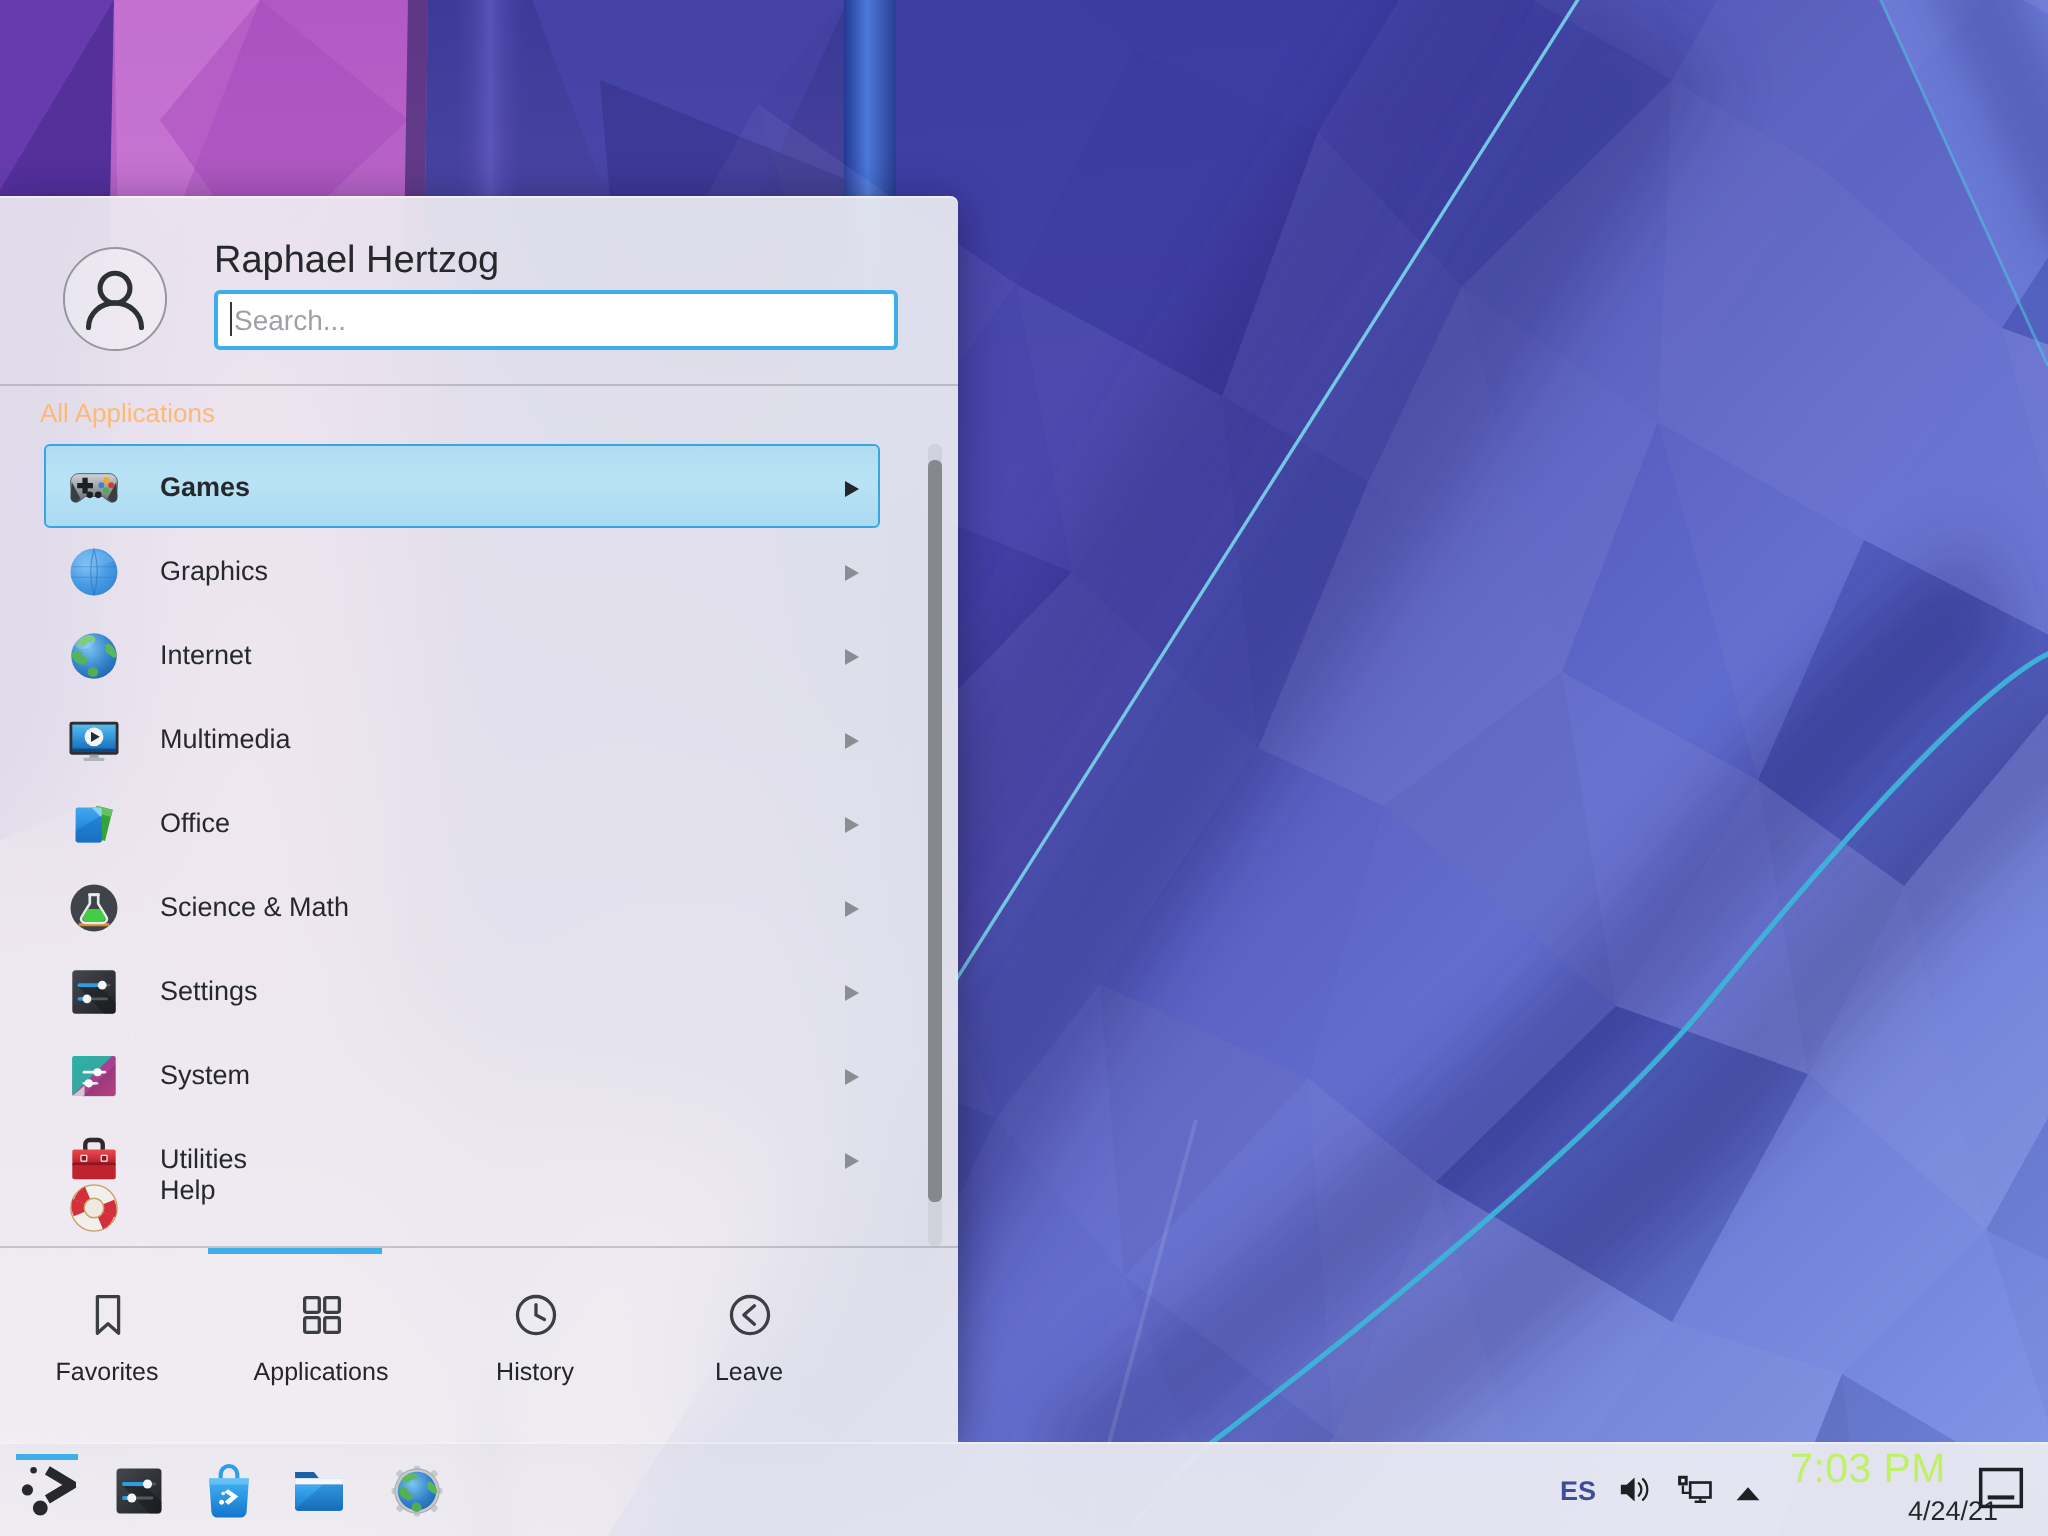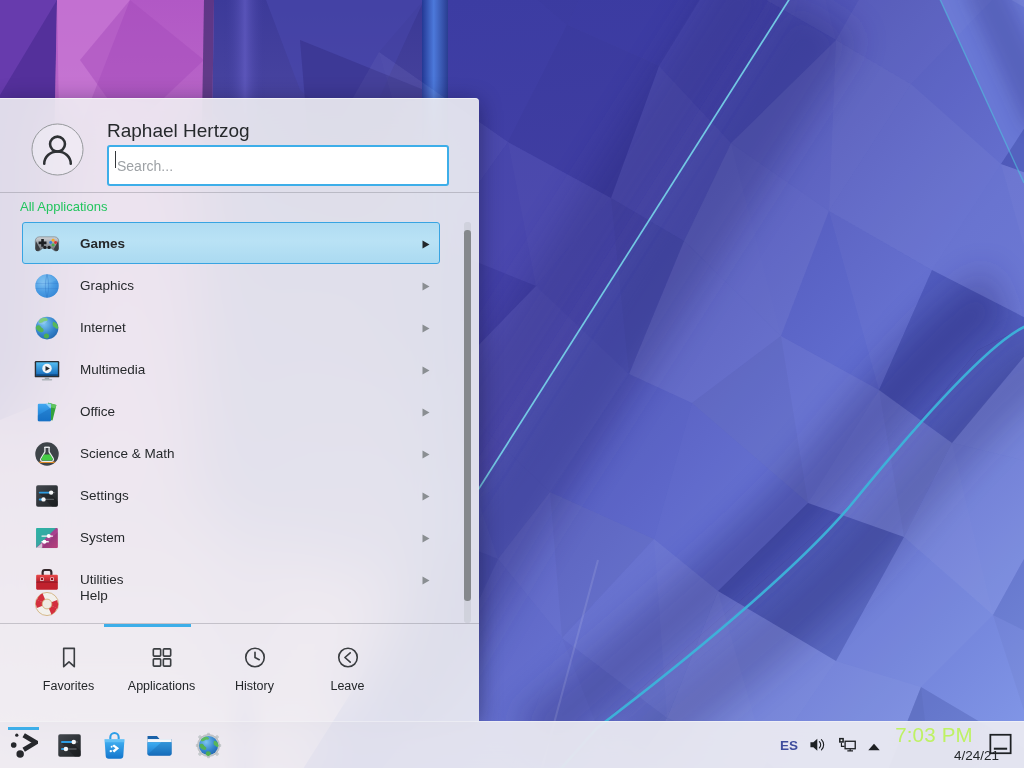--- a/index.html
+++ b/index.html
@@ -13,45 +13,45 @@
     background:rgba(242,242,245,0.88);
     backdrop-filter:blur(32px) saturate(0.9);
     -webkit-backdrop-filter:blur(32px) saturate(0.9);
     border-radius:0 4px 0 0;
     box-shadow:0 4px 22px rgba(10,10,40,0.45), inset 0 1px 0 rgba(255,255,255,0.55);
     padding-left:24px;
   }
   #lheader { position:absolute; left:0; top:0; width:100%; height:94px; }
   #avatar { position:absolute; left:31px; top:25px; width:53px; height:53px; }
   #user-name { position:absolute; left:107px; top:22px; font-size:19px; color:#26292c; }
-  #search { position:absolute; left:107px; top:47px; width:342px; height:41px;
+  #search { position:absolute; left:107px; top:47px; width:342px; height:30px;
     border:2px solid #3daee9; border-radius:3px; background:#ffffff;
     font-family:inherit; font-size:14px; color:#232629; padding:0 8px; outline:none;
     caret-color:#232629; }
   #search::placeholder { color:#9da1a5; opacity:1; }
   #caret-blink { position:absolute; left:115px; top:53px; width:1px; height:17px; background:#33373a; }
   .hsep { position:absolute; left:0; width:479px; height:1px; background:rgba(120,120,128,0.35); }
   #sep1 { top:94px; }
   #sep2 { top:525px; }
-  #all-apps-label { position:absolute; left:20px; top:101px; font-size:13px; color:#22c55e; }
+  #all-apps-label { position:absolute; left:20px; top:101px; font-size:13px; color:#fdba74; }
 
   #app-list { position:absolute; left:0; top:124px; width:479px; height:401px; overflow:hidden; }
   .app-row { position:absolute; left:22px; width:418px; height:42px; border-radius:3px; border:1px solid transparent; }
   .app-row.selected { background:linear-gradient(180deg,#b0dcf2,#b9e2f5 45%,#abdaf1); border:1px solid #38a4e2; }
   .row-icon { position:absolute; left:10px; top:7px; width:28px; height:28px; }
   .row-label { position:absolute; left:57px; top:0; height:42px; line-height:42px; font-size:13.5px; color:#26292c; }
   .row-arrow { position:absolute; right:9px; top:17px; width:8px; height:9px; }
   .row-arrow svg { display:block; }
   .help-shift .row-label { transform:translateY(-8.5px); }
 
   #scrollbar-track { position:absolute; left:464px; top:124px; width:6.5px; height:401px; background:rgba(35,38,41,0.07); border-radius:3px; }
   #scrollbar-thumb { position:absolute; left:464px; top:132px; width:6.5px; height:371px; background:#85888c; border-radius:3.2px; }
 
   #tab-indicator { position:absolute; left:103.5px; top:526px; width:87px; height:3px; background:#3daee9; }
-  #tabbar { position:absolute; left:22px; top:529px; width:465px; height:94px; display:flex; }
+  #tabbar { position:absolute; left:7px; top:529px; width:465px; height:94px; display:flex;gap:14px; }
   .tab { position:relative; width:93px; height:94px; }
   .tab-icon { position:absolute; left:50%; top:17px; transform:translateX(-50%); width:27px; height:27px; }
   .tab-label { position:absolute; left:0; top:52px; width:100%; text-align:center; font-size:12.5px; color:#232629; }
 
   
   #taskbar { position:absolute; left:0; top:721px; width:1024px; height:47px;
     background:rgba(239,238,243,0.9);
     backdrop-filter:blur(28px) saturate(0.95);
     -webkit-backdrop-filter:blur(28px) saturate(0.95);
     border-top:1px solid rgba(255,255,255,0.4);

